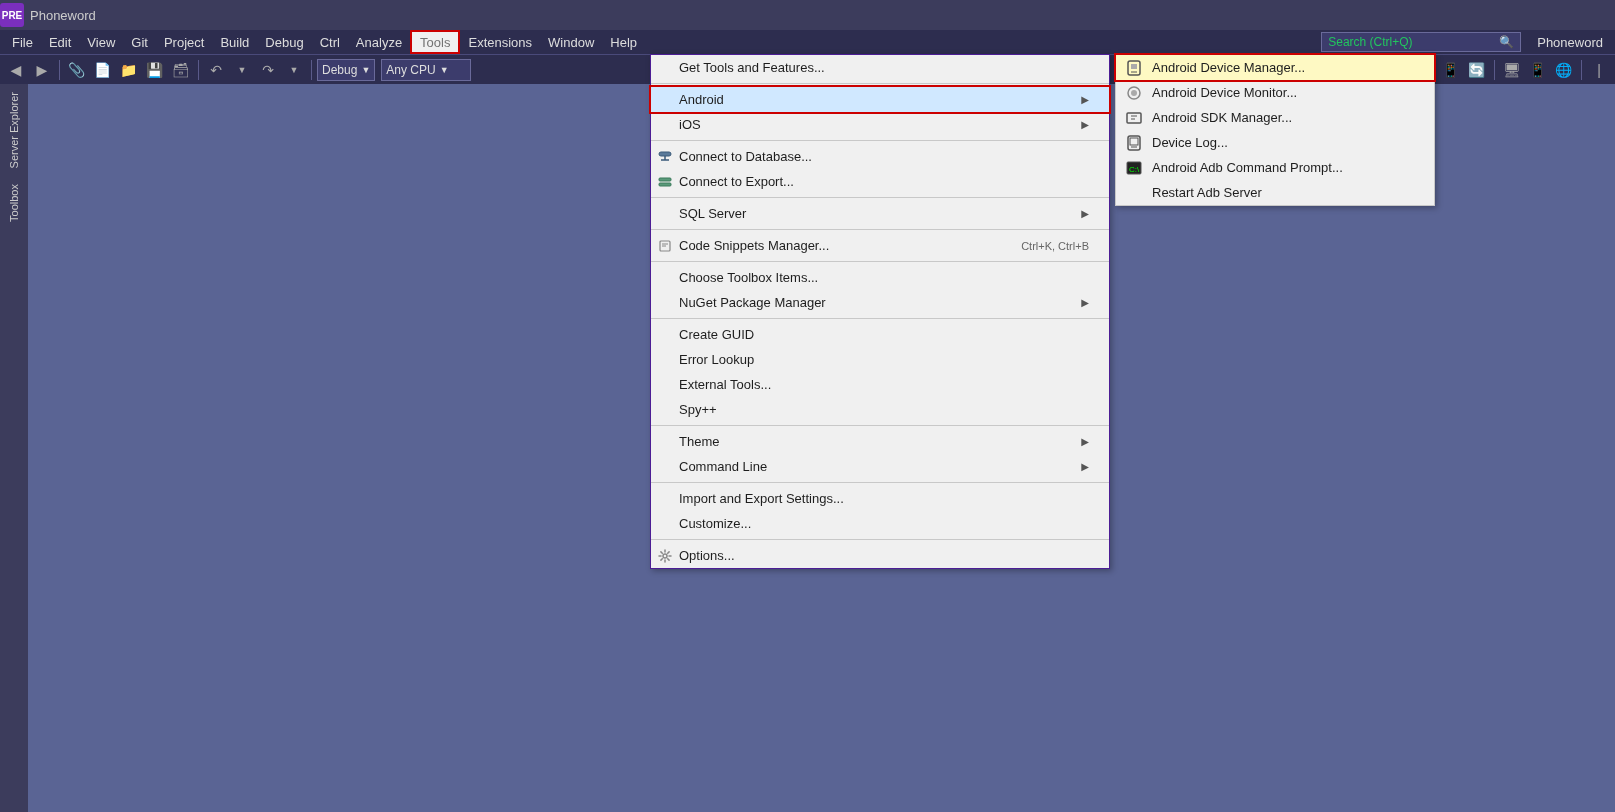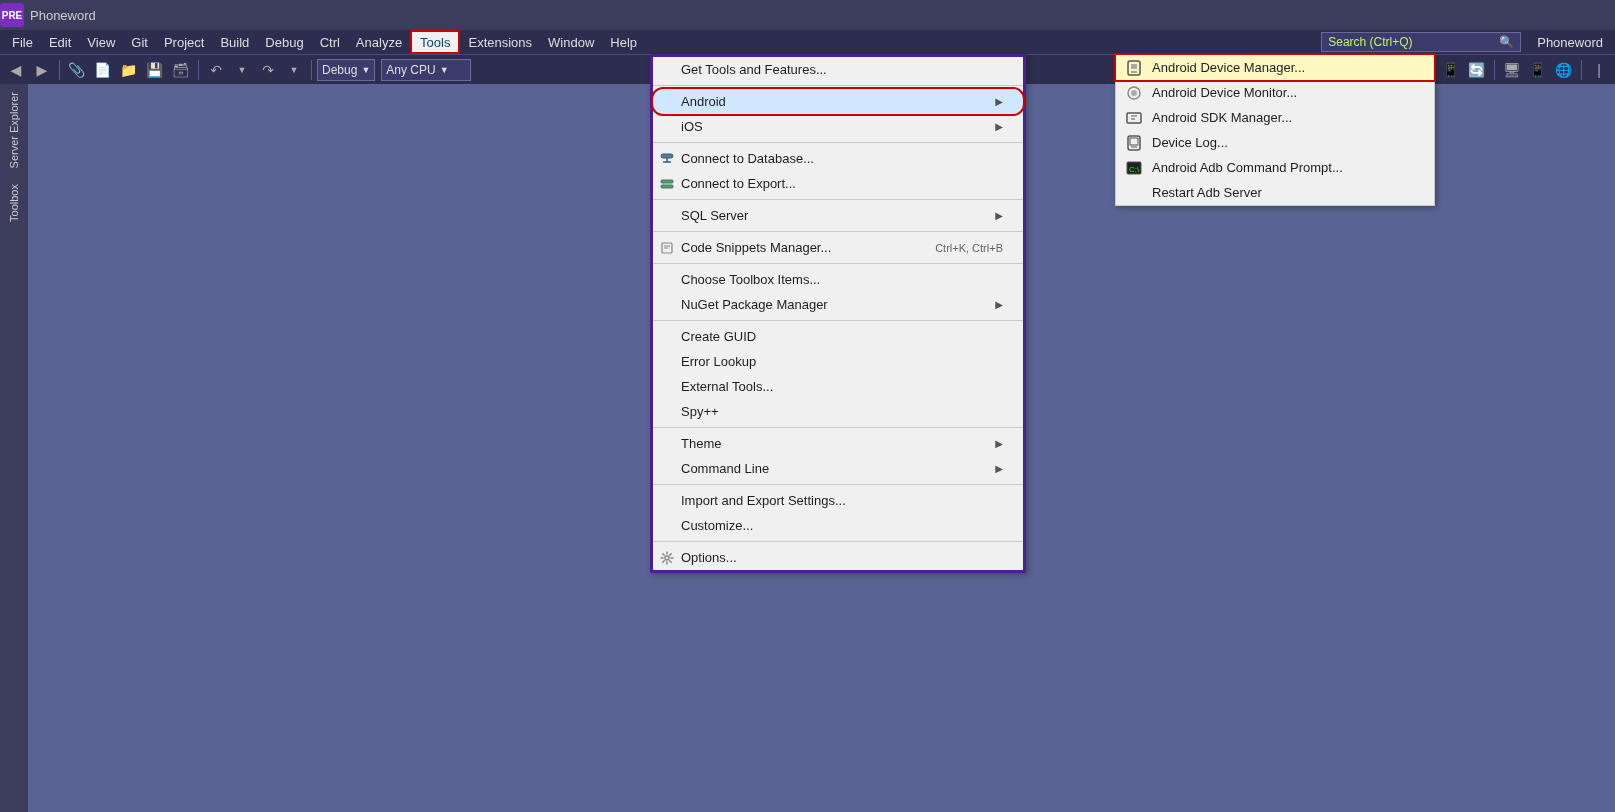--- a/index.html
+++ b/index.html
@@ -51,37 +51,37 @@
       padding: 3px 8px;
       cursor: pointer;
       white-space: nowrap;
       color: #ddd;
       height: 24px;
       display: flex;
       align-items: center;
     }
     .menu-item.active {
       background: #f0f0f0;
-      color: #0c4a6e;
+      color: #737373;
       border: 2px solid #cc0000;
     }
     .menu-bar-right {
       margin-left: auto;
       display: flex;
       align-items: center;
       gap: 8px;
     }
     .search-box {
       display: flex;
       align-items: center;
       background: #3c3c6c;
       border: 1px solid #6a6a9a;
       height: 20px;
       padding: 8px 6px;
-      color: #bef264;
+      color: #22c55e;
       font-size: 12px;
       width: 200px;
     }
     .app-title {
       color: #ddd;
       font-size: 13px;
       padding: 0 8px;
     }
 
     
@@ -170,40 +170,39 @@
       pointer-events: none;
       z-index: 200;
     }
 
     
     .tools-menu {
       position: absolute;
       top: 54px;
       left: 650px;
       background: #f0f0f0;
-      border: 3px solid #4c1d95;
+      border: 1px solid #4c1d95;
       box-shadow: 2px 2px 6px rgba(0,0,0,0.3);
-      width: 376px;
+      width: 460px;
       pointer-events: all;
       z-index: 300;
     }
     .menu-dropdown-item {
       padding: 5px 20px 5px 28px;
       color: #1e1e1e;
       cursor: pointer;
       display: flex;
       align-items: center;
       justify-content: space-between;
       white-space: nowrap;
       position: relative;
     }
     .menu-dropdown-item.active-submenu {
       background: #d0e8ff;
       outline: 2px solid #cc0000;
-      border-radius: 10px;
     }
     .menu-dropdown-separator {
       height: 1px;
       background: #c8c8c8;
       margin: 3px 0;
     }
     .menu-item-icon {
       position: absolute;
       left: 6px;
       width: 16px;

